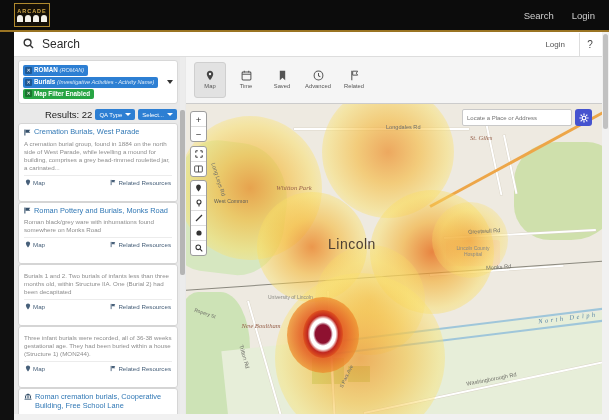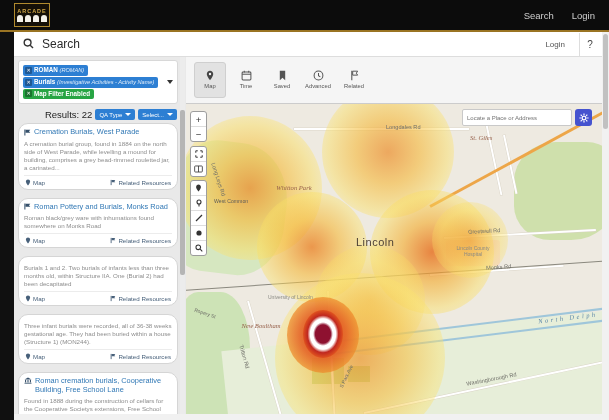--- a/index.html
+++ b/index.html
@@ -37,21 +37,21 @@
   .tag i{opacity:.85;font-size:5.6px;}
   .fb-caret{position:absolute;right:4px;top:50%;margin-top:-2px;width:0;height:0;
             border-left:3.5px solid transparent;border-right:3.5px solid transparent;border-top:4px solid #333;}
   .results-row{display:flex;align-items:center;gap:3px;margin:2px 1px 3px;}
   .results-count{font-size:9.5px;color:#1d1d1d;flex:1;text-align:right;}
   .btn-blue{background:#2d7fd3;color:#fff;font-size:6px;padding:2.5px 4px;border-radius:2px;
             display:flex;align-items:center;gap:3px;border:none;}
   .btn-blue .caret{width:0;height:0;border-left:3px solid transparent;border-right:3px solid transparent;
                    border-top:3.5px solid #fff;}
   .cards{flex:1;overflow:hidden;}
-  .card{background:#fff;border:1px solid #d5d5d5;border-radius:10px;margin-bottom:8px;padding:4px 5px 0;}
+  .card{background:#fff;border:1px solid #d5d5d5;border-radius:3px;margin-bottom:0;padding:4px 5px 12px;}
   .card-title{font-size:7.4px;color:#3178b5;display:flex;gap:3px;line-height:1.2;align-items:flex-start;}
   .card-title svg{flex:0 0 auto;margin-top:.5px;}
   .card-desc{font-size:6.2px;color:#8d8d8d;line-height:1.3;margin:2.5px 0 3px;}
   .card-foot{display:flex;justify-content:space-between;align-items:center;border-top:1px solid #ececec;
              padding:3px 1px;font-size:6.2px;color:#47607a;}
   .foot-item{display:flex;align-items:center;gap:2px;}
   .panel-sb{position:absolute;left:180px;top:56px;width:5px;bottom:6px;background:#ececec;z-index:20;}
   .panel-sb .thumb{position:absolute;top:54px;left:0;width:5px;height:165px;background:#b5b5b5;border-radius:2px;}
   
   .toolbar{position:absolute;left:186px;top:56px;width:416px;height:48px;background:#f5f5f5;
@@ -63,21 +63,21 @@
   
   .map{position:absolute;left:186px;top:104px;width:416px;bottom:6px;background:#eeeae1;overflow:hidden;}
   .patch{position:absolute;}
   .road{position:absolute;height:2px;background:#fff;transform-origin:0 50%;box-shadow:0 0 0 .4px #d8d2c4;}
   .road.orange{background:#eda648;height:2.5px;box-shadow:none;}
   .road.rail{background:#8a887e;height:1.2px;box-shadow:none;}
   .road.water{background:#9fc6da;height:1.5px;box-shadow:none;}
   .blob{position:absolute;border-radius:50%;}
   .lbl-map{position:absolute;font-size:5.6px;color:#6e6e68;white-space:nowrap;z-index:8;}
   .lbl-place{font-family:"Liberation Serif",serif;font-style:italic;color:#96604a;font-size:6.6px;text-align:center;white-space:normal;}
-  .lbl-city{font-size:11px;color:#4c3f33;letter-spacing:.5px;margin-left:28px;}
+  .lbl-city{font-size:14px;color:#4c3f33;letter-spacing:.5px;}
   .lbl-water{font-family:"Liberation Serif",serif;font-style:italic;color:#5b86a8;letter-spacing:2.5px;font-size:6.4px;}
   .mc-group{position:absolute;left:4px;width:17px;background:#fff;border:1px solid #9d9d9d;border-radius:3px;
             box-sizing:border-box;z-index:10;}
   .mc-btn{height:14px;display:flex;align-items:center;justify-content:center;font-size:9.5px;color:#333;
           border-bottom:1px solid #ddd;}
   .mc-btn:last-child{border-bottom:none;}
   .locate{position:absolute;right:10px;top:5px;display:flex;z-index:10;}
   .locate input{width:100px;height:15px;font-size:6px;border:1px solid #c9c9c9;border-radius:2px;
                 padding:0 4px;color:#777;background:#fff;font-family:"Liberation Sans",sans-serif;}
   .locate-btn{width:17px;height:17px;background:#4553cf;border-radius:3px;margin-left:3px;display:flex;

